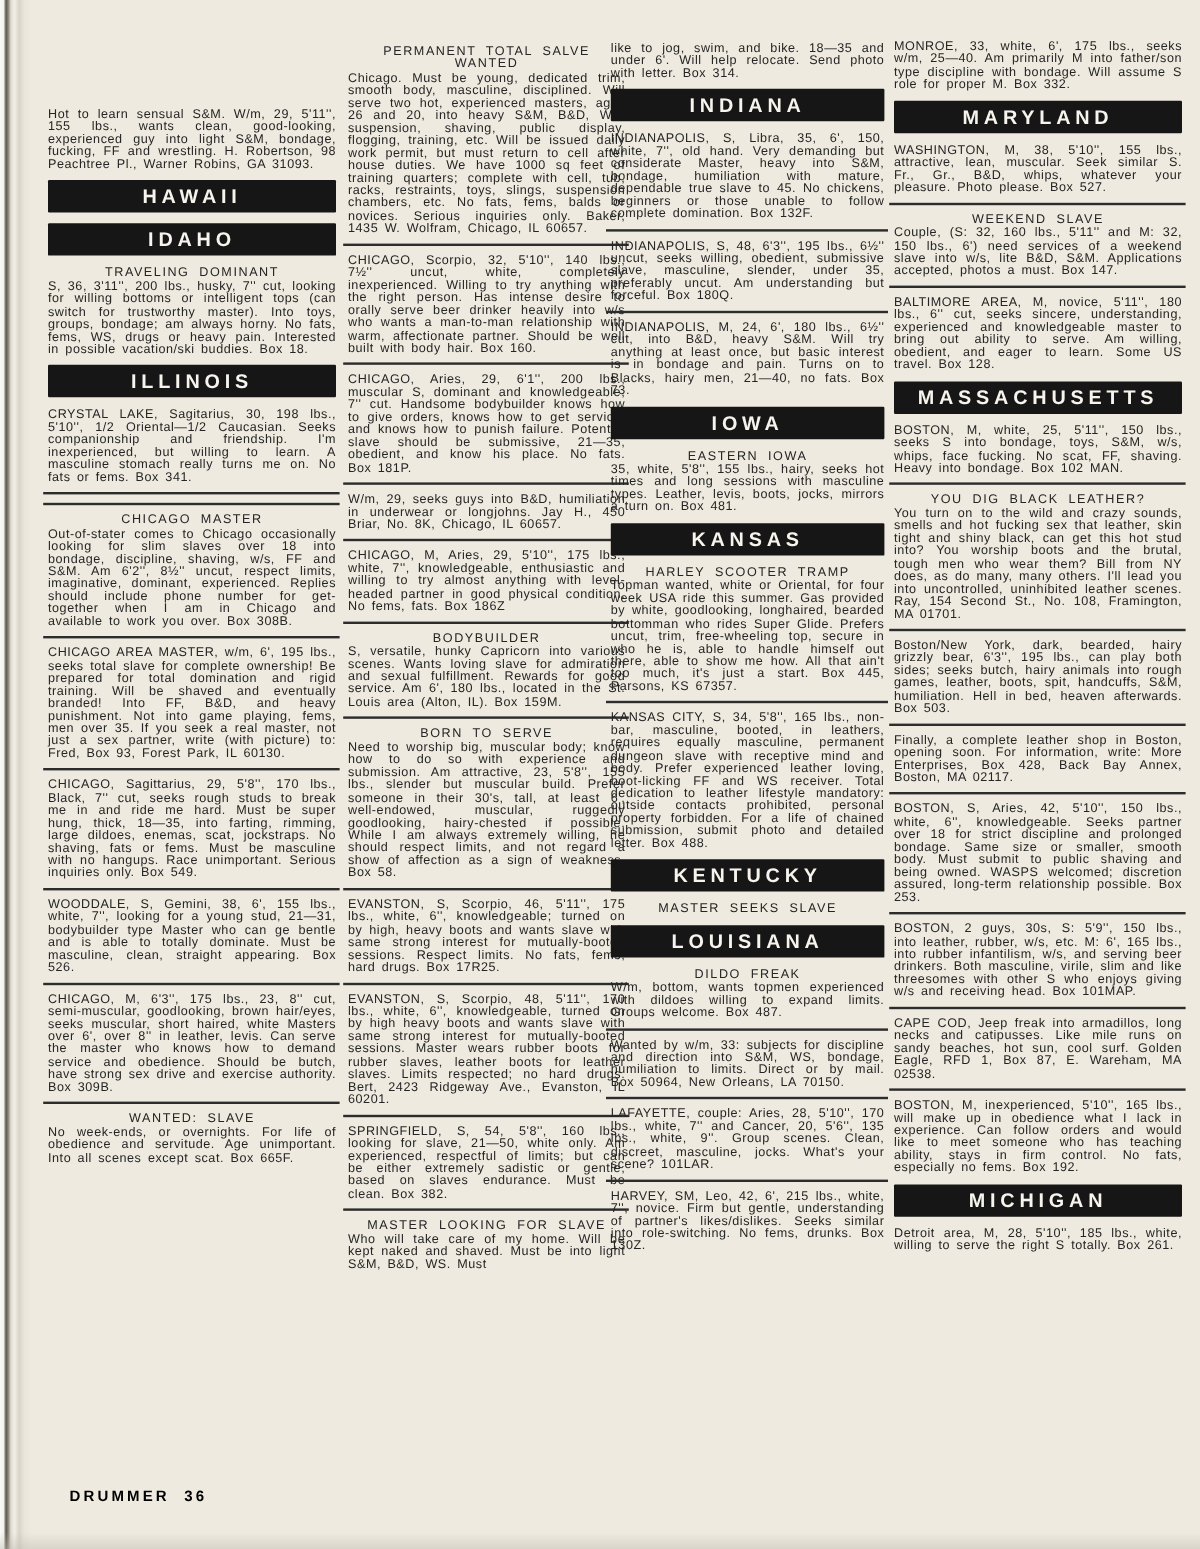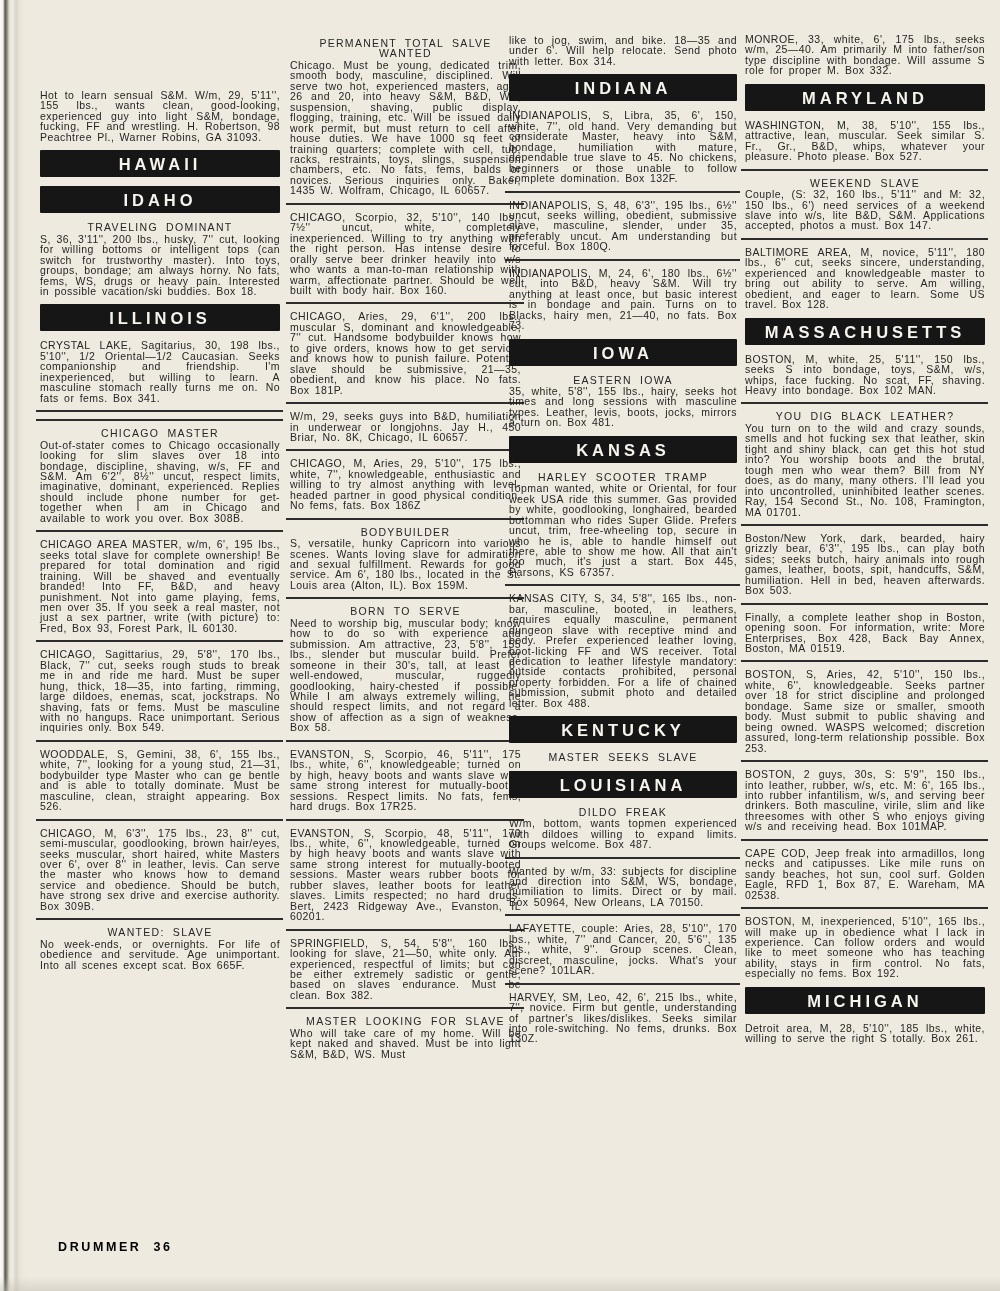--- a/index.html
+++ b/index.html
@@ -133,21 +133,21 @@
       <div class="ad"><span class="ad-heading">WEEKEND SLAVE</span><span>Couple, (S: 32, 160 lbs., 5'11'' and M: 32, 150 lbs., 6') need services of a weekend slave into w/s, lite B&amp;D, S&amp;M. Applications accepted, photos a must. Box 147.</span></div>
       <div class="ad-divider"></div>
       <div class="ad"><span>BALTIMORE AREA, M, novice, 5'11'', 180 lbs., 6'' cut, seeks sincere, understanding, experienced and knowledgeable master to bring out ability to serve. Am willing, obedient, and eager to learn. Some US travel. Box 128.</span></div>
       <div class="state-bar">MASSACHUSETTS</div>
       <div class="ad"><span>BOSTON, M, white, 25, 5'11'', 150 lbs., seeks S into bondage, toys, S&amp;M, w/s, whips, face fucking. No scat, FF, shaving. Heavy into bondage. Box 102 MAN.</span></div>
       <div class="ad-divider"></div>
       <div class="ad"><span class="ad-heading">YOU DIG BLACK LEATHER?</span><span>You turn on to the wild and crazy sounds, smells and hot fucking sex that leather, skin tight and shiny black, can get this hot stud into? You worship boots and the brutal, tough men who wear them? Bill from NY does, as do many, many others. I'll lead you into uncontrolled, uninhibited leather scenes. Ray, 154 Second St., No. 108, Framington, MA 01701.</span></div>
       <div class="ad-divider"></div>
       <div class="ad"><span>Boston/New York, dark, bearded, hairy grizzly bear, 6'3'', 195 lbs., can play both sides; seeks butch, hairy animals into rough games, leather, boots, spit, handcuffs, S&amp;M, humiliation. Hell in bed, heaven afterwards. Box 503.</span></div>
       <div class="ad-divider"></div>
-      <div class="ad"><span>Finally, a complete leather shop in Boston, opening soon. For information, write: More Enterprises, Box 428, Back Bay Annex, Boston, MA 01519.</span></div>
+      <div class="ad"><span>Finally, a complete leather shop in Boston, opening soon. For information, write: More Enterprises, Box 428, Back Bay Annex, Boston, MA 02117.</span></div>
       <div class="ad-divider"></div>
       <div class="ad"><span>BOSTON, S, Aries, 42, 5'10'', 150 lbs., white, 6'', knowledgeable. Seeks partner over 18 for strict discipline and prolonged bondage. Same size or smaller, smooth body. Must submit to public shaving and being owned. WASPS welcomed; discretion assured, long-term relationship possible. Box 253.</span></div>
       <div class="ad-divider"></div>
       <div class="ad"><span>BOSTON, 2 guys, 30s, S: 5'9'', 150 lbs., into leather, rubber, w/s, etc. M: 6', 165 lbs., into rubber infantilism, w/s, and serving beer drinkers. Both masculine, virile, slim and like threesomes with other S who enjoys giving w/s and receiving head. Box 101MAP.</span></div>
       <div class="ad-divider"></div>
       <div class="ad"><span>CAPE COD, Jeep freak into armadillos, long necks and catipusses. Like mile runs on sandy beaches, hot sun, cool surf. Golden Eagle, RFD 1, Box 87, E. Wareham, MA 02538.</span></div>
       <div class="ad-divider"></div>
       <div class="ad"><span>BOSTON, M, inexperienced, 5'10'', 165 lbs., will make up in obedience what I lack in experience. Can follow orders and would like to meet someone who has teaching ability, stays in firm control. No fats, especially no fems. Box 192.</span></div>
       <div class="state-bar">MICHIGAN</div>
       <div class="ad"><span>Detroit area, M, 28, 5'10'', 185 lbs., white, willing to serve the right S totally. Box 261.</span></div>

